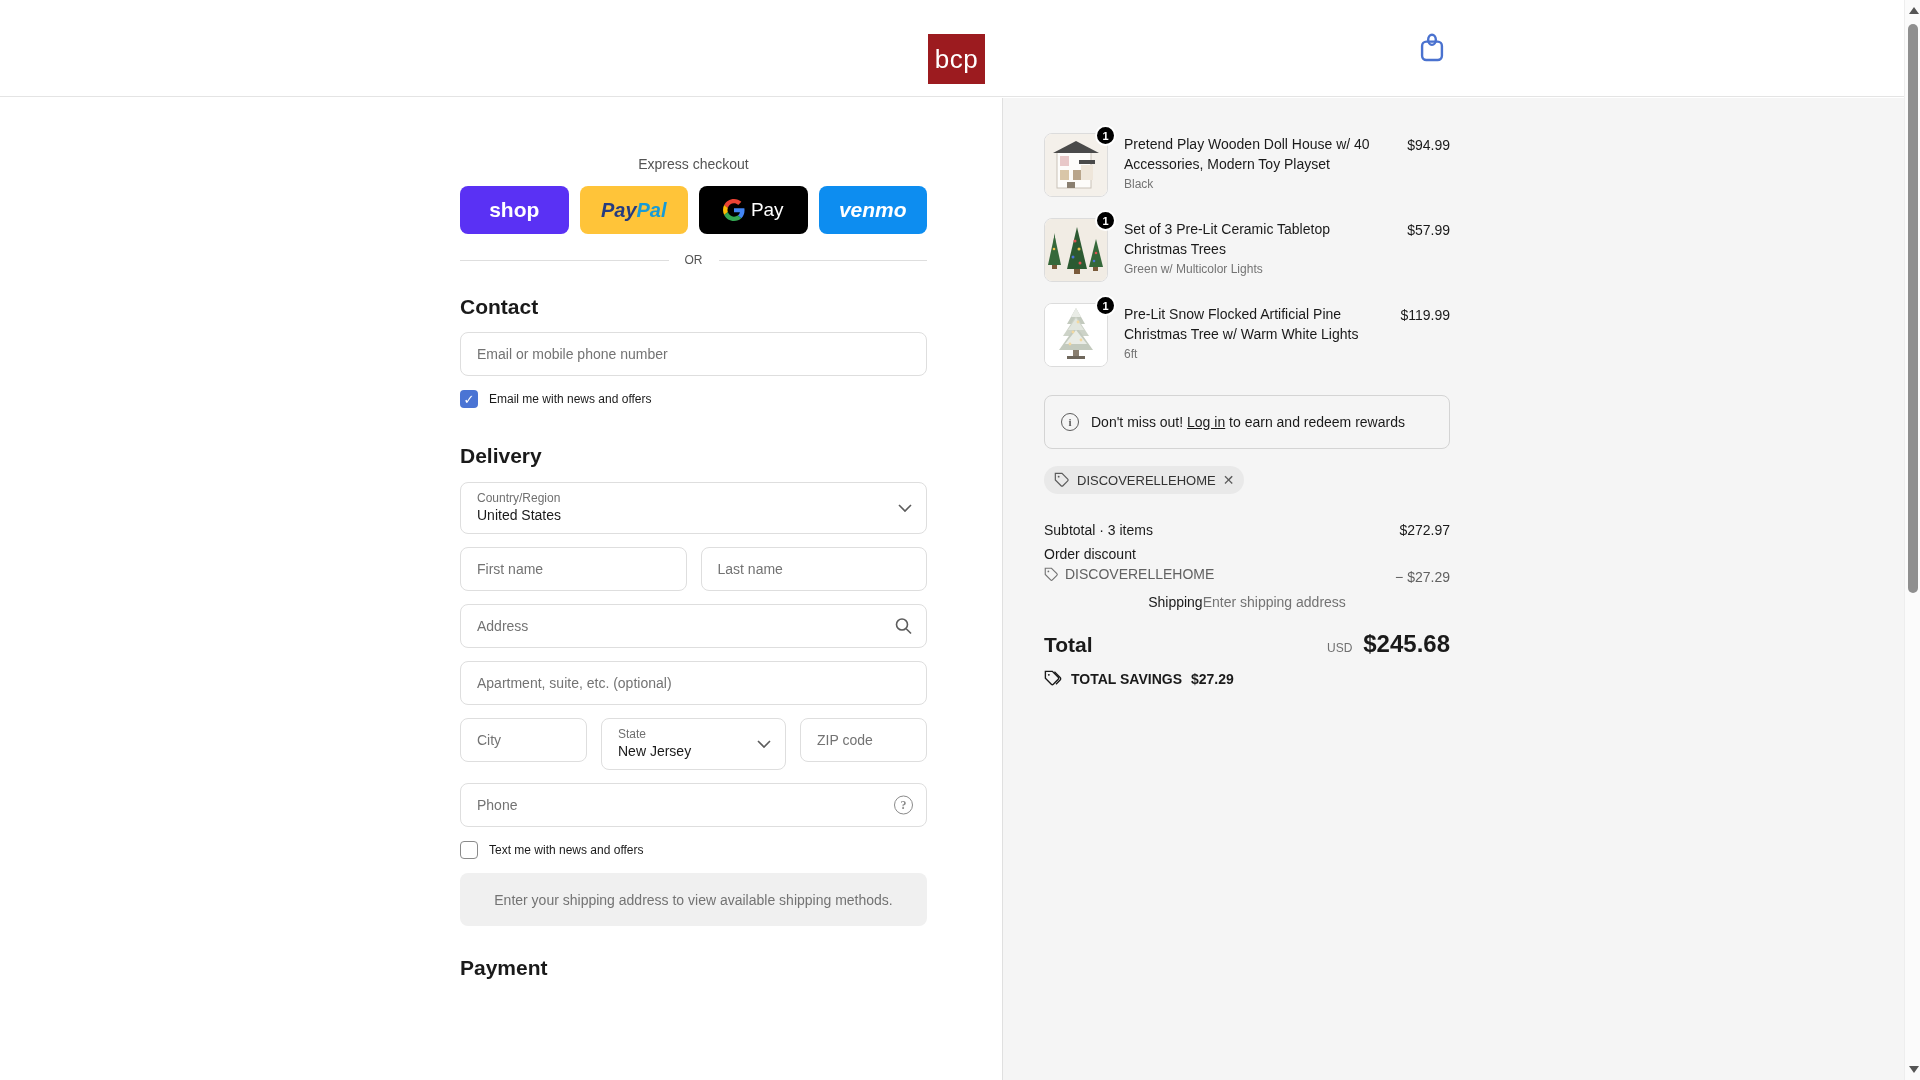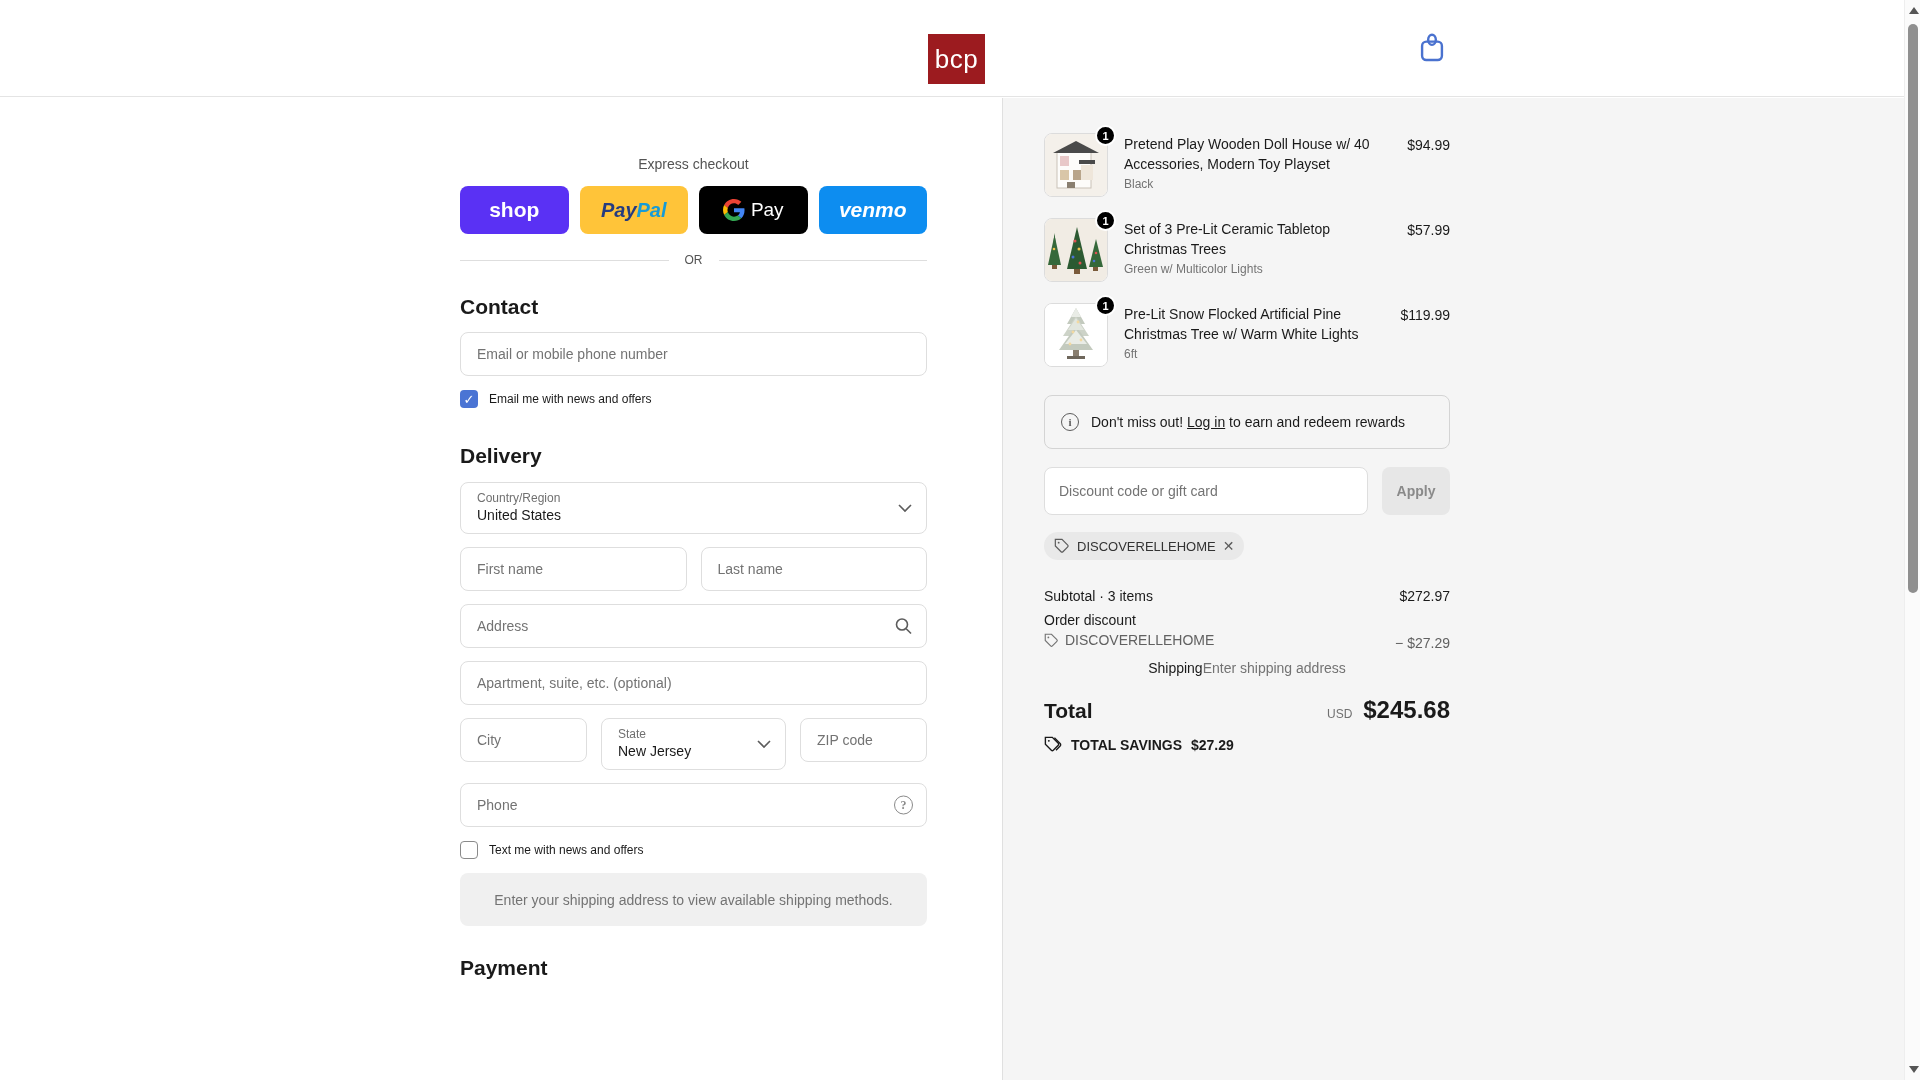--- a/index.html
+++ b/index.html
@@ -349,24 +349,20 @@
       <div class="rewards">
         <span class="info-i">i</span>
         <span>
           <span>Don't miss out!</span> 
           <a href="#">Log in</a> 
           <span>to earn and redeem rewards</span>
         </span>
       </div>
 
       
-      <div class="discount-row">
-        <input type="text" placeholder="Discount code or gift card" style="">
-        <button class="apply-btn">Apply</button>
-      </div>
 
       
       <div class="chip">
         <span>
           <svg width="16" height="16" viewBox="0 0 24 24" fill="none" stroke="#5c5c5c" stroke-width="1.8">
             <path d="M20.6 13.4l-7.2 7.2a2 2 0 0 1-2.8 0L2 12V2h10l8.6 8.6a2 2 0 0 1 0 2.8z"></path>
             <circle cx="7" cy="7" r="1.4" fill="#5c5c5c" stroke="none"></circle>
           </svg>
         </span>
         <span class="chip-text">DISCOVERELLEHOME</span>

